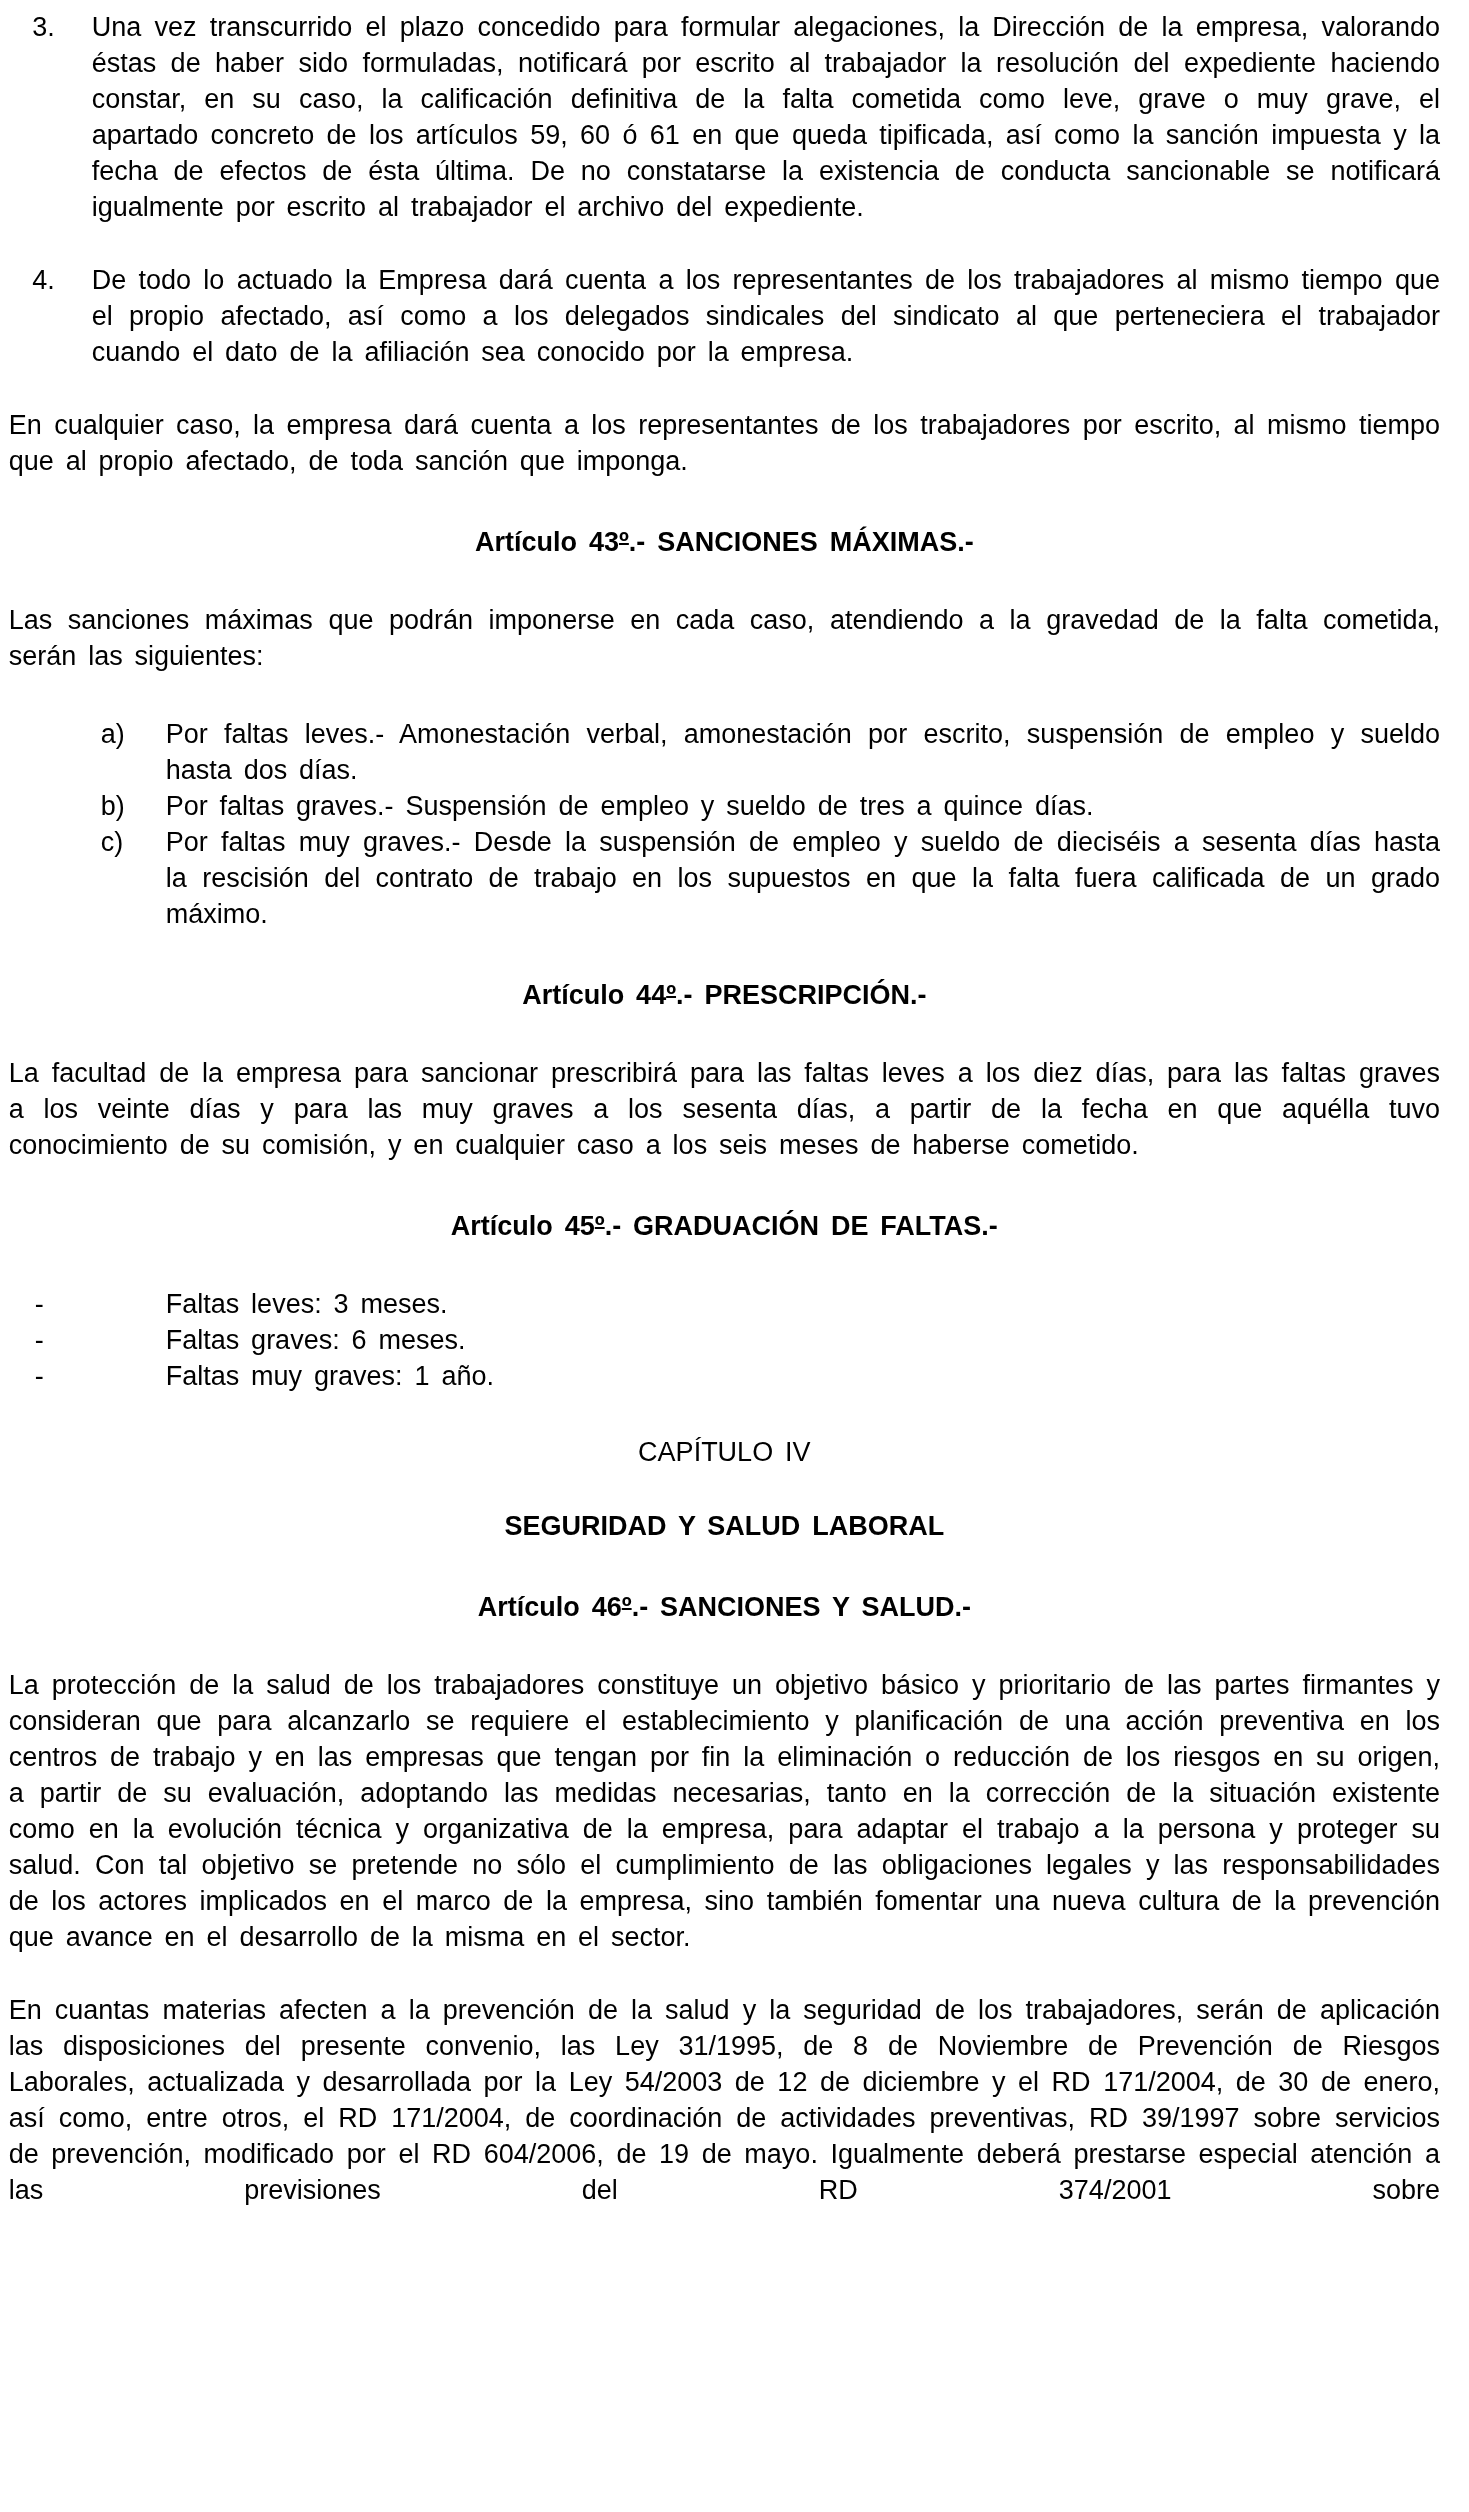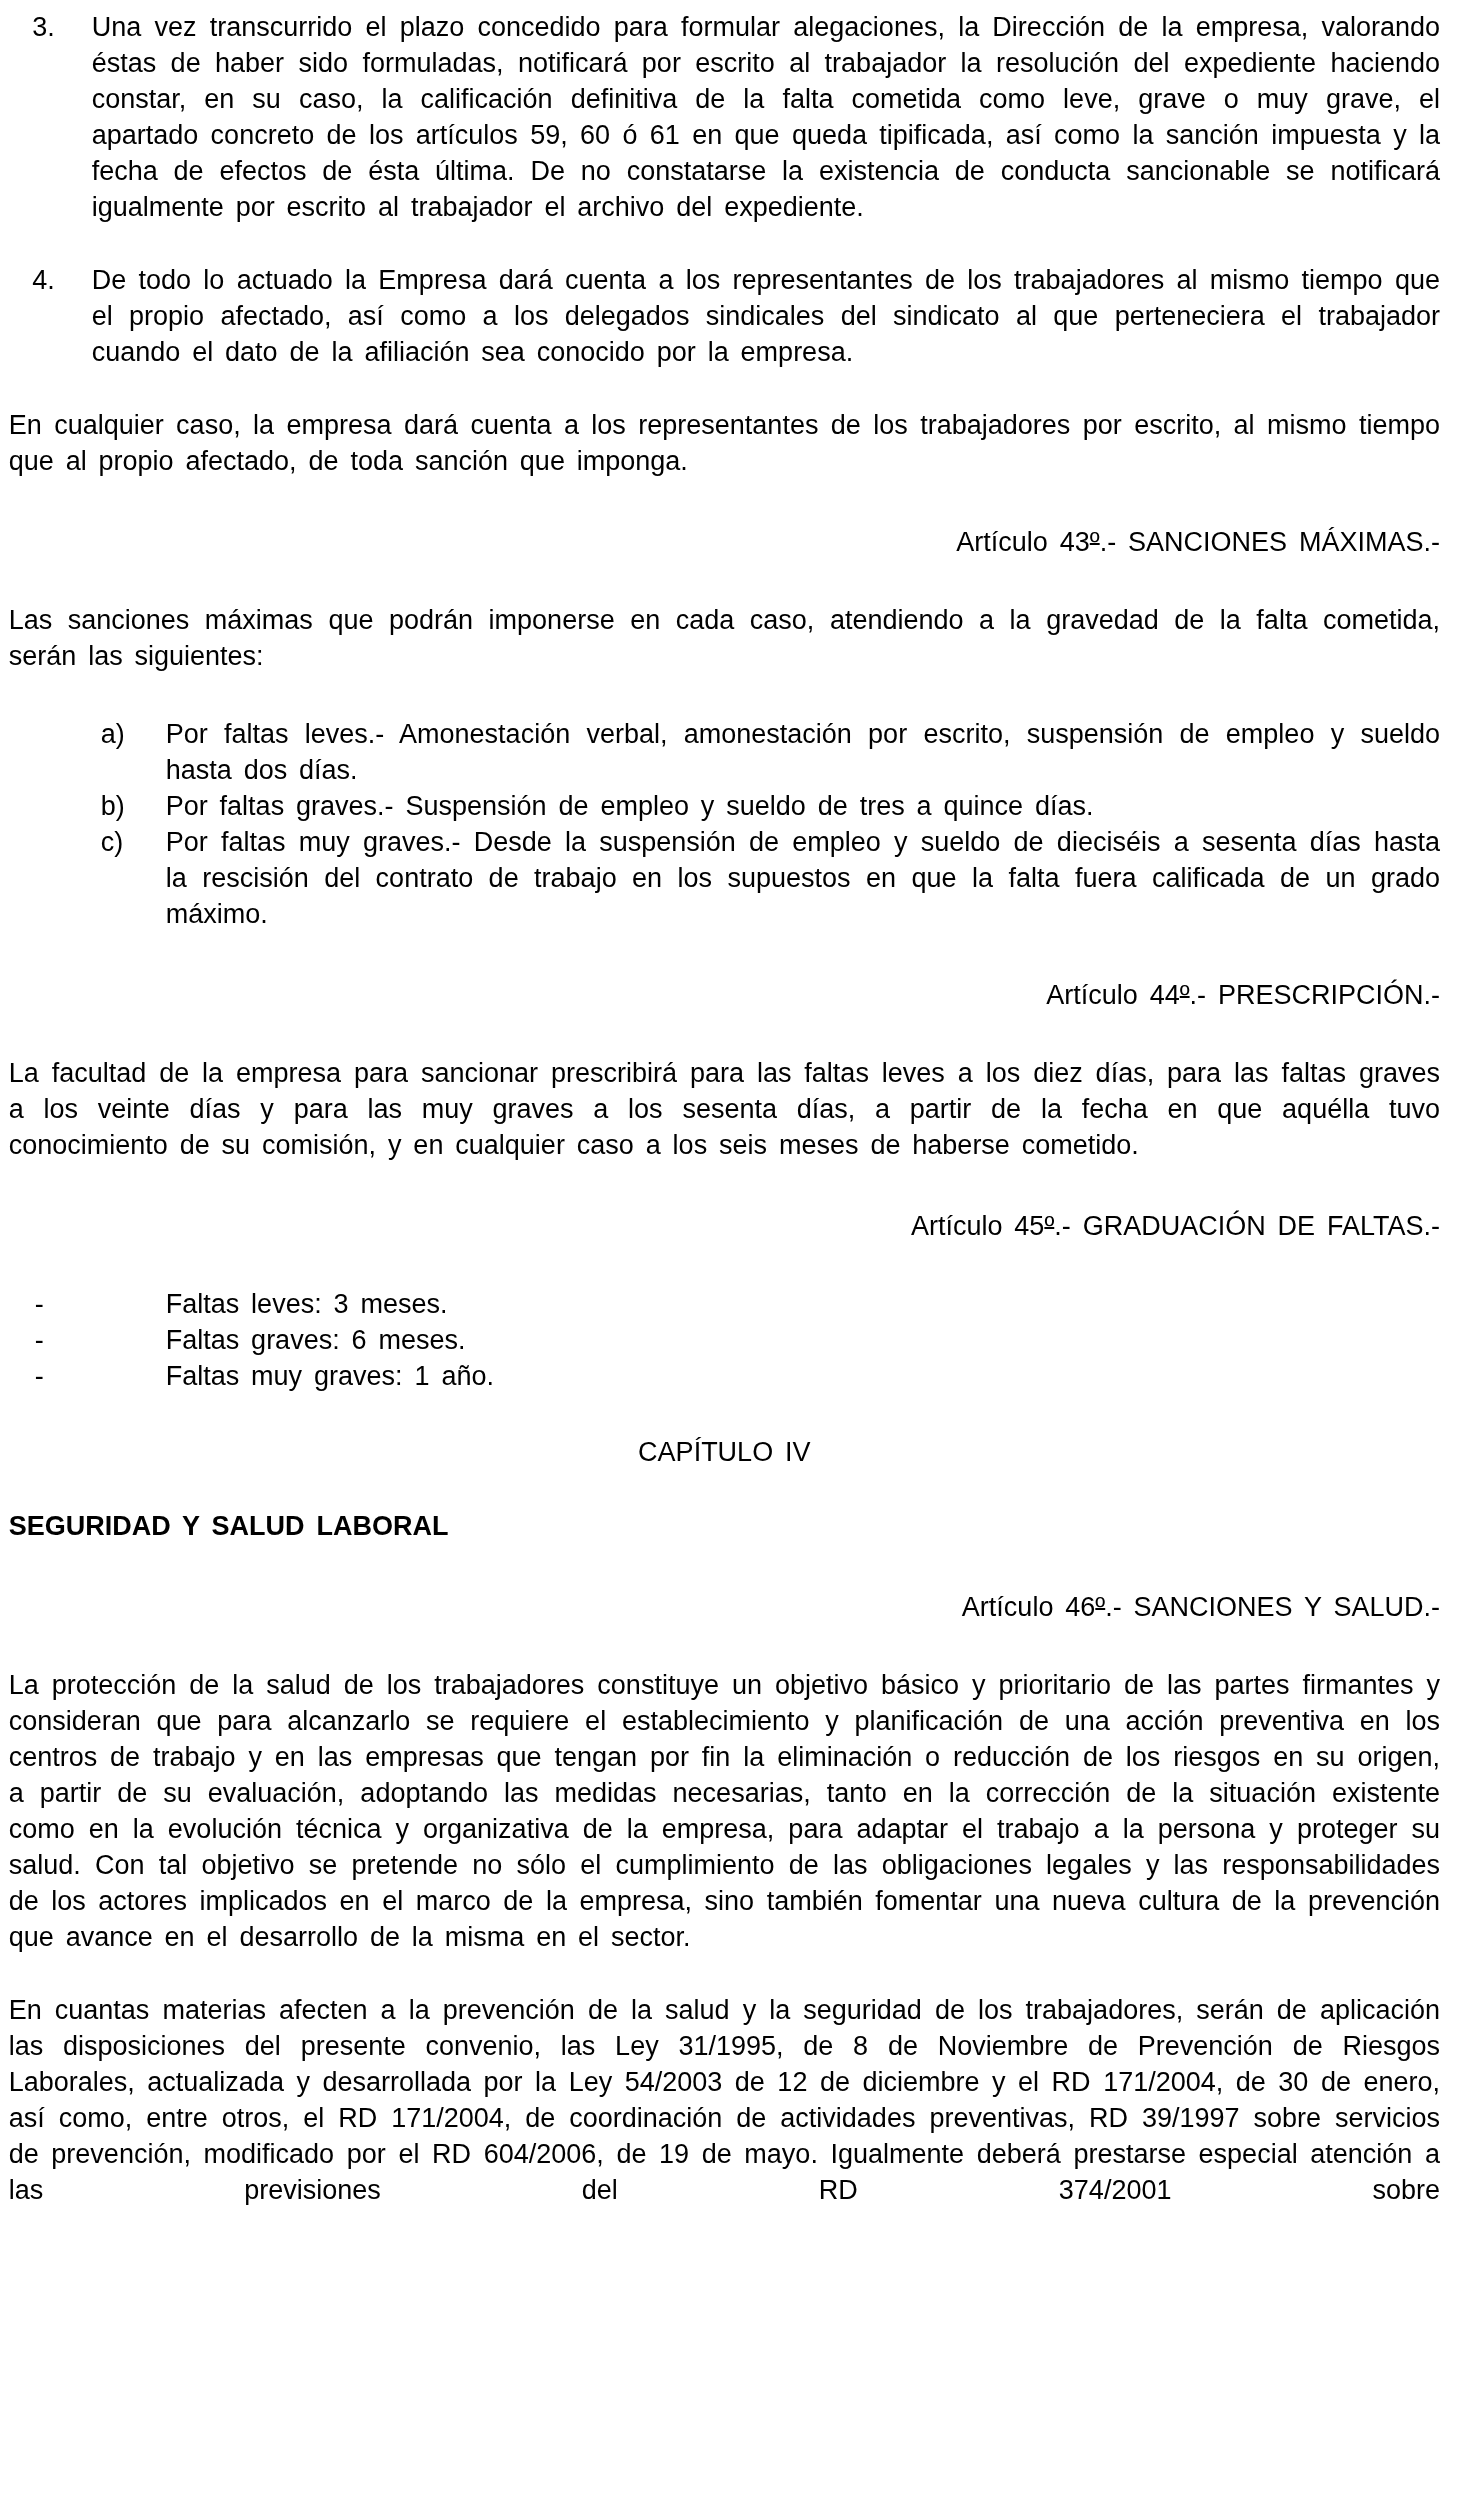--- a/index.html
+++ b/index.html
@@ -58,36 +58,36 @@
     margin: 0;
     text-align: left;
   }
   .dash-item .m-dash {
     position: absolute;
     left: 26px;
     top: 0;
   }
   .art-heading {
     font-size: 27px;
-    font-weight: normal;
+    font-weight: bold;
     margin: 45px 0 42px 0;
-    text-align: right;
+    text-align: center;
   }
   .ord {
     text-decoration: underline;
     text-decoration-thickness: 1.7px;
     text-underline-offset: -0.28em;
   }
   .chapter-title {
     text-align: center;
     font-weight: normal;
     margin: 40px 0 38px 0;
   }
   .chapter-subtitle {
-    text-align: left;
+    text-align: center;
     font-weight: bold;
     margin: 0 0 38px 0;
   }
 </style>
 </head>
 <body>
 
 <div class="doc-page">
 
   <div class="num-item">

